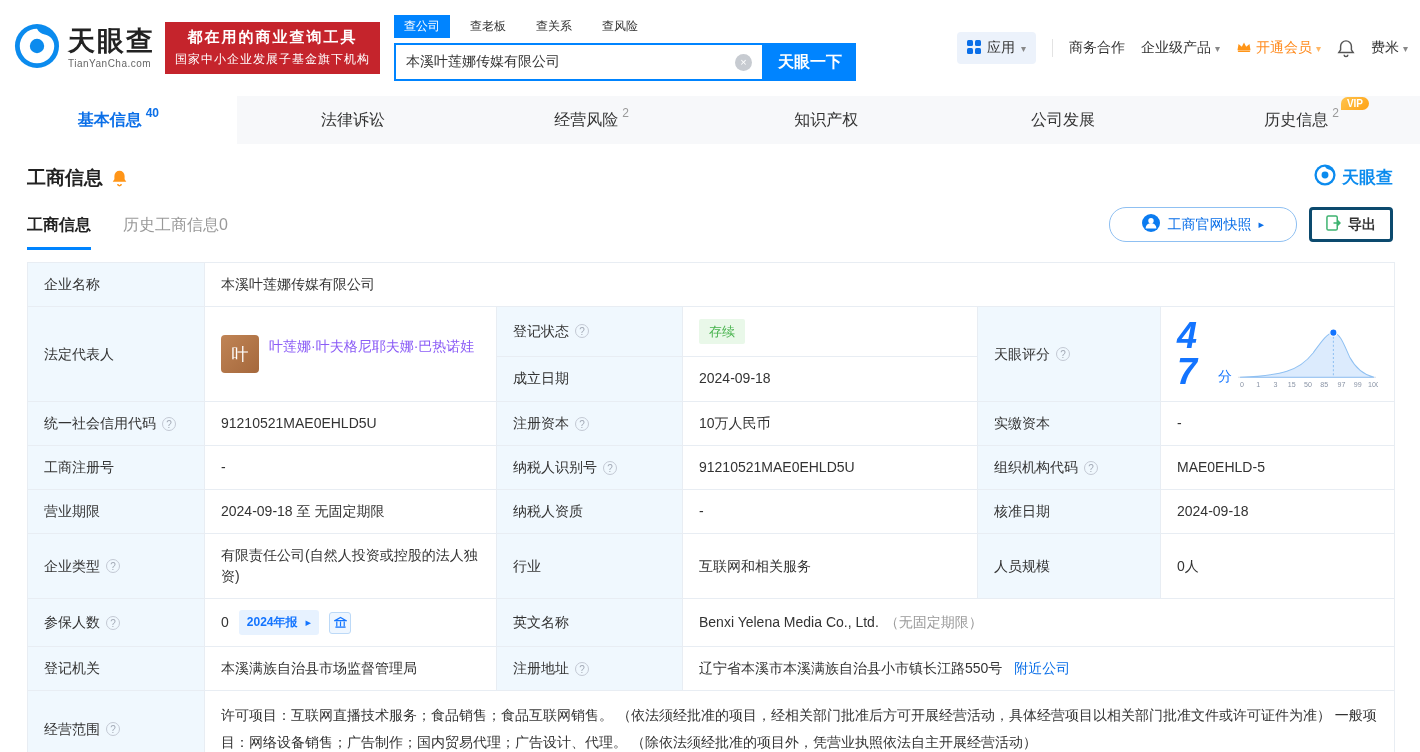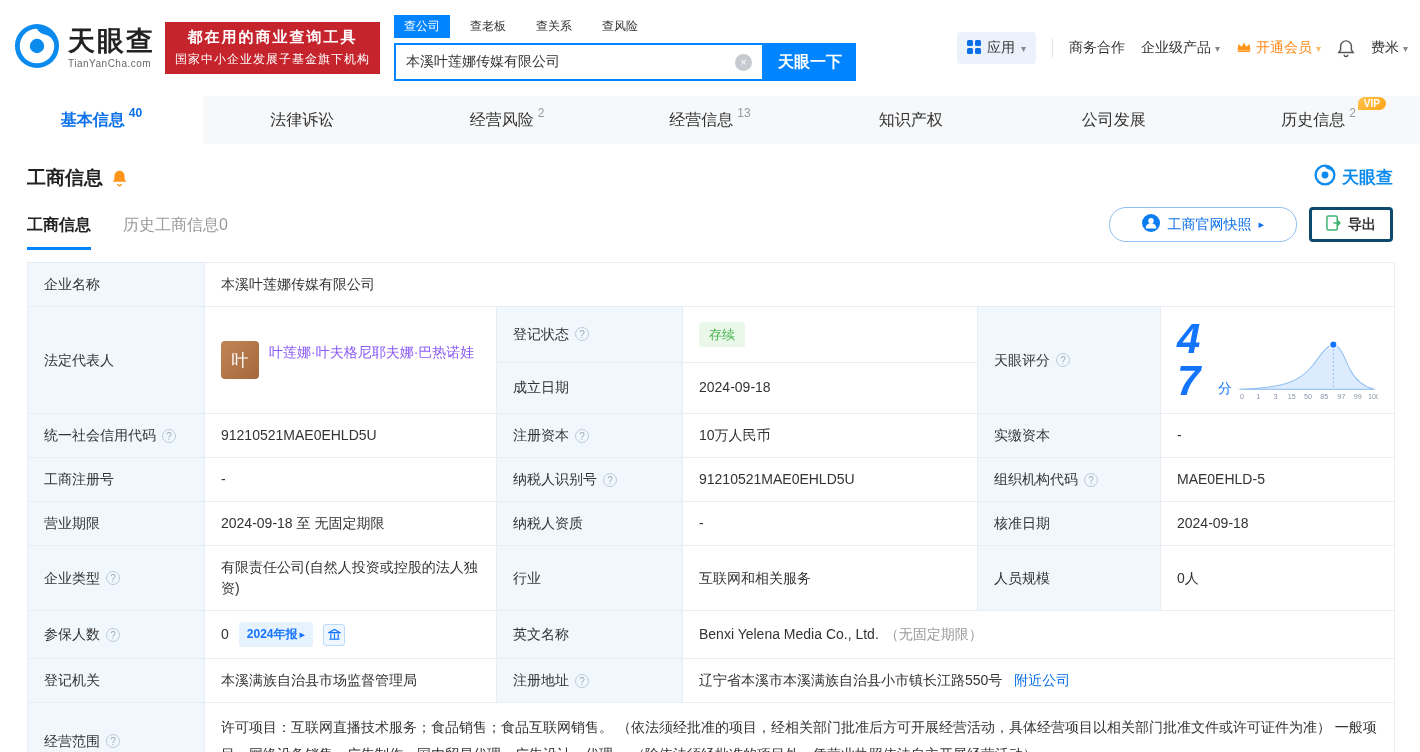--- a/index.html
+++ b/index.html
@@ -66,26 +66,26 @@
   td.lb { background:#f0f8fe; }
   .lb-wrap { display:inline-flex; align-items:center; gap:6px; }
   .help { width:14px; height:14px; border-radius:50%; border:1px solid #c3c9d4; color:#a3aab6; font-size:10px;
     line-height:13px; text-align:center; flex:none; cursor:pointer; }
   .badge-green { display:inline-block; background:#e9f8e9; color:#49b34f; font-size:13px; padding:2px 10px; border-radius:2px; }
   .rep-cell { display:flex; align-items:flex-start; gap:10px; }
   .avatar { width:38px; height:38px; border-radius:4px; background:linear-gradient(135deg,#c08455,#a5683c);
     color:#fff; font-size:17px; display:flex; align-items:center; justify-content:center; flex:none; }
   .rep-name { color:#8b5cf6; cursor:pointer; line-height:22px; }
   .score-wrap { display:flex; align-items:flex-end; gap:4px; }
-  .score-num { font-size:42px; font-weight:bold; font-style:italic; color:#1374ff; line-height:1; }
+  .score-num { font-size:36px; font-weight:bold; font-style:italic; color:#1374ff; line-height:1; }
   .score-unit { font-size:14px; color:#1374ff; padding-bottom:3px; }
   .score-chart { margin-left:auto; flex:none; }
   .score-chart text { font-size:7px; fill:#8a94a6; text-anchor:middle; font-family:"Liberation Sans","DejaVu Sans",sans-serif; }
   .ins-wrap { display:flex; align-items:center; gap:10px; }
-  .badge-report { display:inline-flex; align-items:center; gap:2px; background:#e7f2ff; color:#1374ff; font-size:12px;
+  .badge-report { display:inline-flex; align-items:center; gap:8px; background:#e7f2ff; color:#1374ff; font-size:12px;
     font-weight:bold; padding:2px 8px; border-radius:3px; cursor:pointer; }
   .report-ic { width:22px; height:22px; border:1px solid #bcd9f7; background:#eef6ff; border-radius:3px;
     display:flex; align-items:center; justify-content:center; cursor:pointer; }
   .link-blue { color:#0b6fe8; cursor:pointer; }
   .note-gray { color:#999; margin-left:6px; }
   .scope-text { line-height:27px; word-break:break-all; }
   .arrow { font-size:11px; }
 </style>
 </head>
 <body>
@@ -179,26 +179,20 @@
   <div class="mtab">
     <span class="mtab-inner">
       <span>法律诉讼</span>
       <span class="mtab-count"></span>
     </span>
   </div>
   <div class="mtab">
     <span class="mtab-inner">
       <span>经营风险</span>
       <span class="mtab-count">2</span>
-    </span>
-  </div>
-  <div class="mtab">
-    <span class="mtab-inner">
-      <span>经营信息</span>
-      <span class="mtab-count">13</span>
     </span>
   </div>
   <div class="mtab">
     <span class="mtab-inner">
       <span>知识产权</span>
       <span class="mtab-count"></span>
     </span>
   </div>
   <div class="mtab">
     <span class="mtab-inner">

